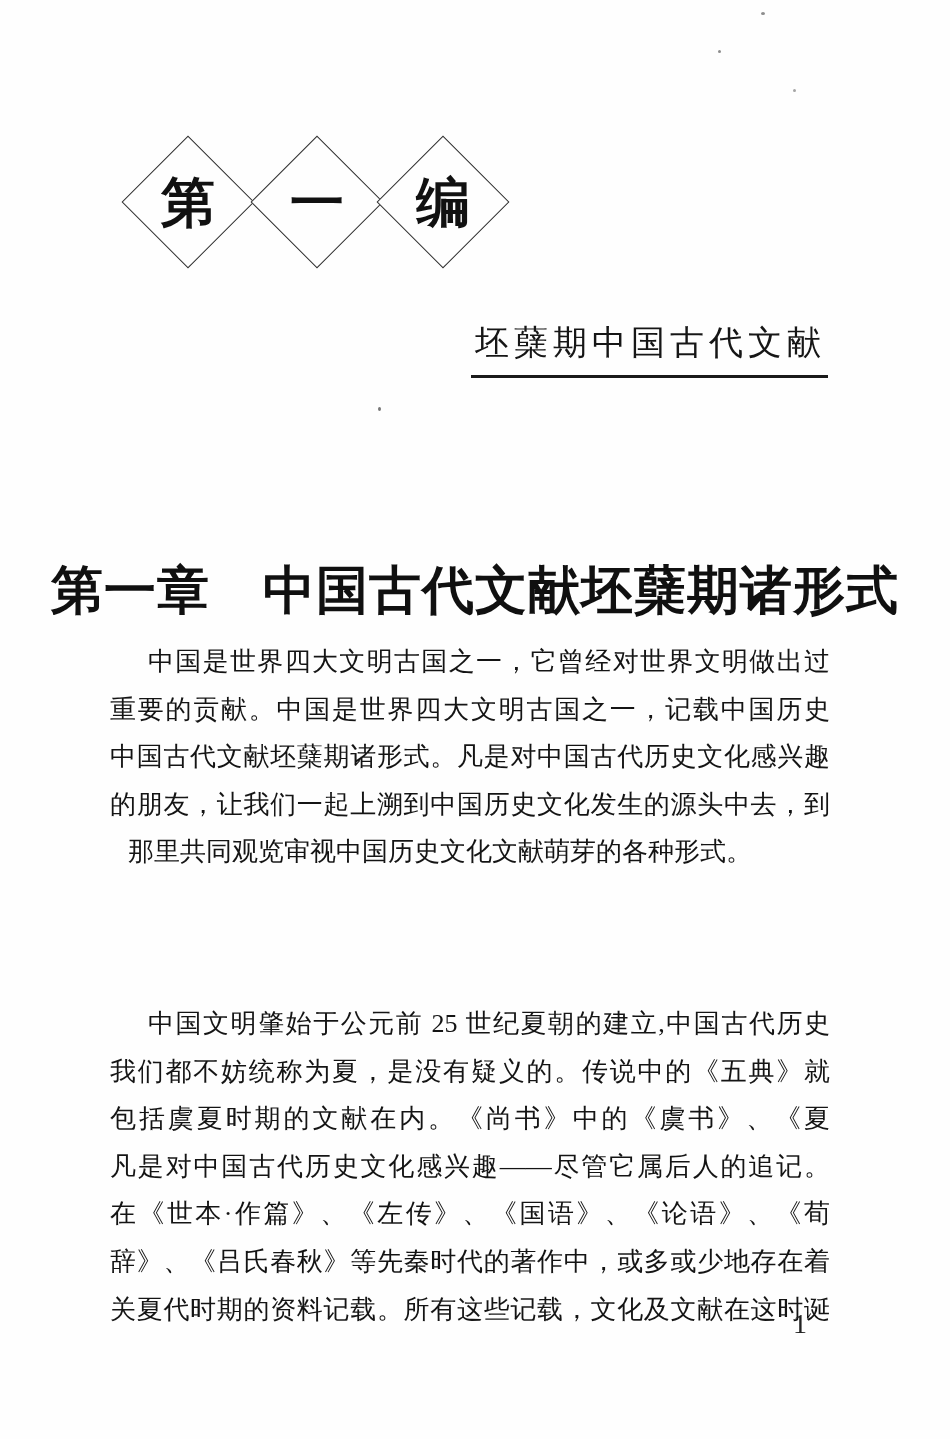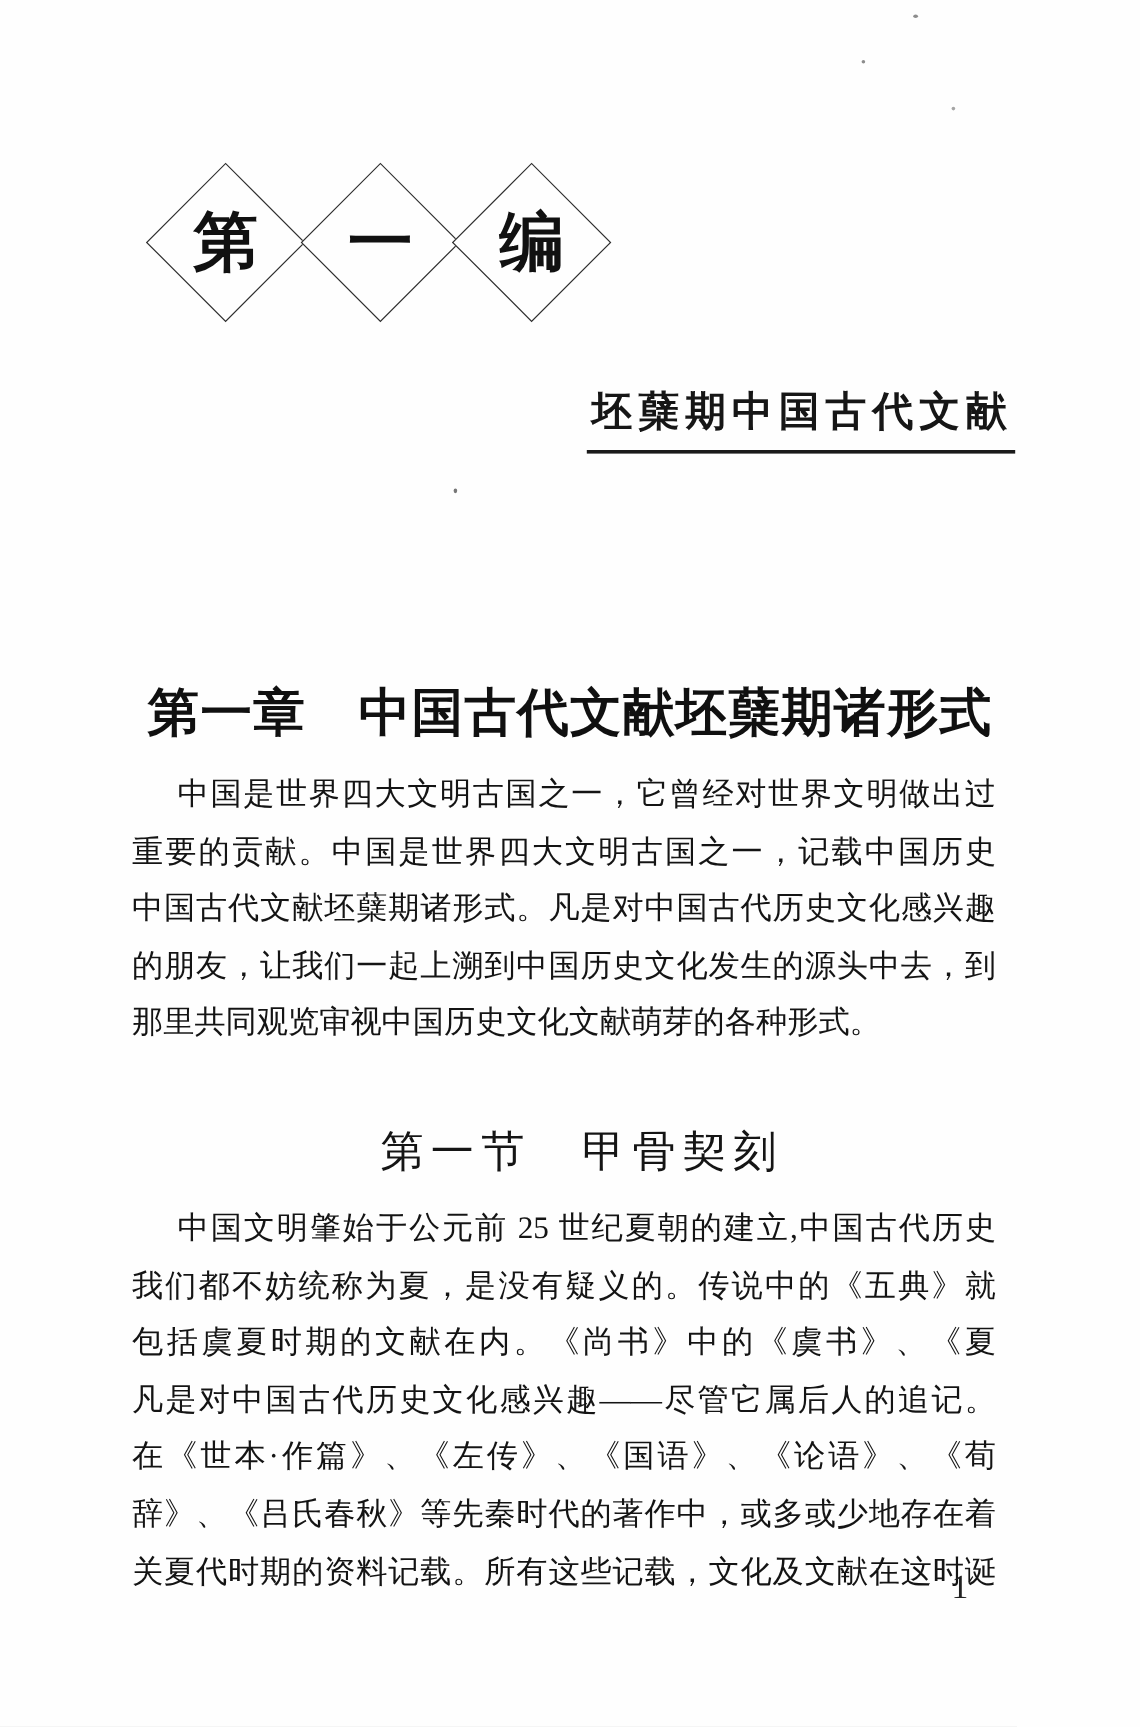--- a/index.html
+++ b/index.html
@@ -31,58 +31,58 @@
     line-height:1;
     color:#111;
   }
   .d1 { left:141px; top:155px; }
   .d2 { left:270px; top:155px; }
   .d3 { left:396px; top:155px; }
 
   
   .part-title {
     position:absolute;
-    left:489px; top:320px;
+    left:471px; top:320px;
     display:inline-block;
     font-size:34px;
-    font-weight:700;
+    font-weight:400;
     letter-spacing:5px;
     color:#161616;
     padding:0 2px 9px 4px;
     border-bottom:3px solid #1a1a1a;
     white-space:nowrap;
   }
 
   
   .chapter-heading {
     position:absolute;
-    left:0; top:536px; width:950px;
+    left:0; top:521px; width:950px;
     text-align:center;
-    font-size:43px;
+    font-size:52px;
     font-weight:900;
     letter-spacing:1px;
     color:#101010;
     white-space:nowrap;
   }
 
   
   .text-column { position:absolute; left:110px; width:720px; }
   .para1 { top:638px; }
   .para2 { top:1000px; }
   .bodyline {
     height:47.6px;
     line-height:47.6px;
     font-size:26px;
     color:#141414;
     text-align:justify;
     text-align-last:justify;
     overflow:hidden;
   }
   .bodyline.indent { padding-left:38px; }
-  .bodyline.para-end { text-align-last:left; }
+  .bodyline.para-end { text-align-last:left;margin-left:18px; }
 
   
   .section-heading {
     position:absolute;
     left:125px; top:906px; width:720px;
     text-align:center;
     font-size:36px;
     font-weight:500;
     letter-spacing:6px;
     color:#151515;
@@ -127,21 +127,20 @@
   <h1 class="chapter-heading">第一章　中国古代文献坯蘖期诸形式</h1>
 
   <div class="text-column para1">
     <div class="bodyline indent">中国是世界四大文明古国之一，它曾经对世界文明做出过</div>
     <div class="bodyline">重要的贡献。中国是世界四大文明古国之一，记载中国历史</div>
     <div class="bodyline">中国古代文献坯蘖期诸形式。凡是对中国古代历史文化感兴趣</div>
     <div class="bodyline">的朋友，让我们一起上溯到中国历史文化发生的源头中去，到</div>
     <div class="bodyline para-end">那里共同观览审视中国历史文化文献萌芽的各种形式。</div>
   </div>
 
-  <h2 class="section-heading">第一节　甲骨契刻</h2>
 
   <div class="text-column para2">
     <div class="bodyline indent">中国文明肇始于公元前 25 世纪夏朝的建立,中国古代历史</div>
     <div class="bodyline">我们都不妨统称为夏，是没有疑义的。传说中的《五典》就</div>
     <div class="bodyline">包括虞夏时期的文献在内。《尚书》中的《虞书》、《夏书》，反</div>
     <div class="bodyline">凡是对中国古代历史文化感兴趣——尽管它属后人的追记。</div>
     <div class="bodyline">在《世本·作篇》、《左传》、《国语》、《论语》、《荀子》、《楚</div>
     <div class="bodyline">辞》、《吕氏春秋》等先秦时代的著作中，或多或少地存在着有</div>
     <div class="bodyline">关夏代时期的资料记载。所有这些记载，文化及文献在这时诞生</div>
   </div>

